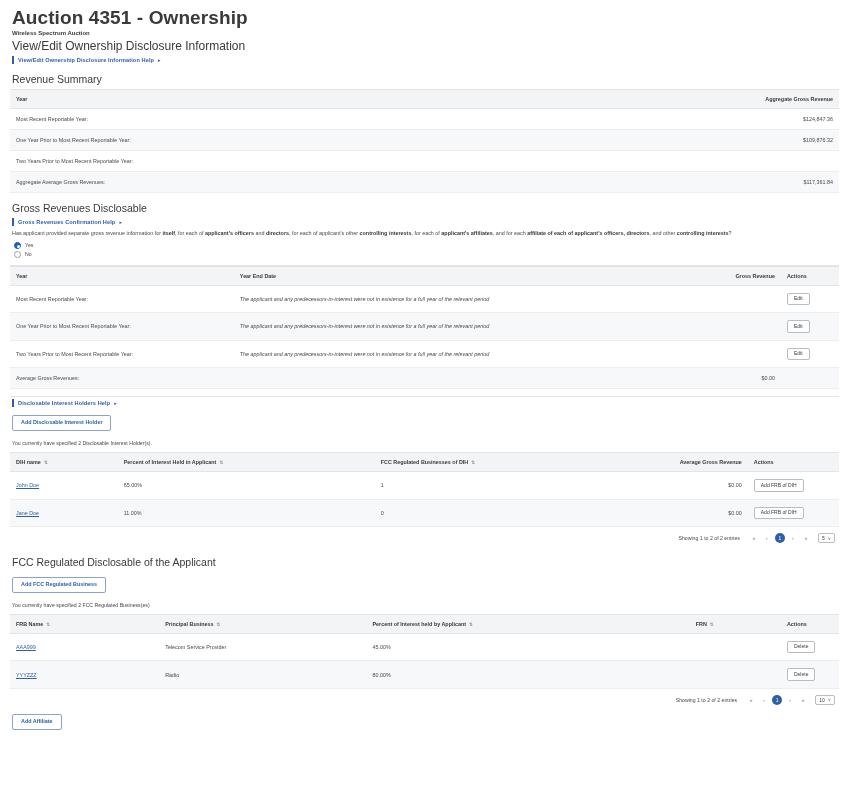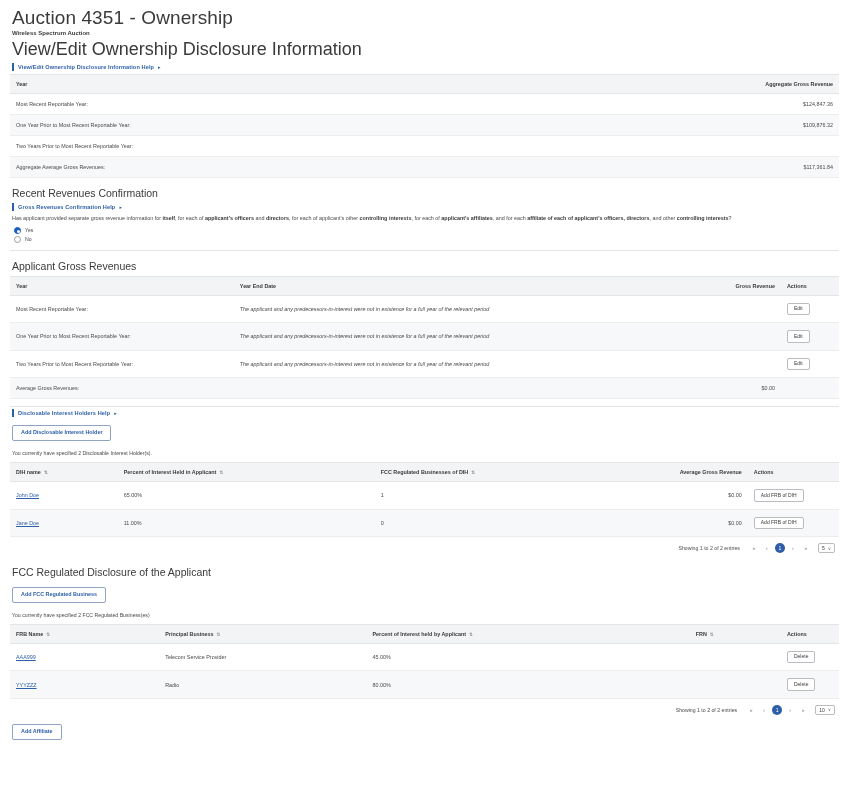--- a/index.html
+++ b/index.html
@@ -8,29 +8,29 @@
     margin: 0; padding: 0;
     background: #ffffff;
     font-family: "Liberation Sans", sans-serif;
     color: #323130;
   }
   body { width: 849px; min-height: 804px; }
   .page { padding: 4px 10px 6px 10px; }
 
   
   .page-title {
-    font-size: 19px; font-weight: 400; color: #3a3a3a;
+    font-size: 19px; font-weight: 700; color: #3a3a3a;
     margin: 3px 0 1px 2px; letter-spacing: .1px;
   }
   .page-subtitle {
     font-size: 6px; font-weight: bold; color: #3a3a3a;
     margin: 0 0 3px 2px;
   }
   .section-title-lg {
-    font-size: 18px; font-weight: 400; color: #3a3a3a;
+    font-size: 12px; font-weight: 400; color: #3a3a3a;
     margin: 2px 0 3px 2px;
   }
   .section-title {
     font-size: 10.5px; font-weight: 400; color: #3a3a3a;
     margin: 9px 0 4px 2px;
   }
 
   
   .help-row {
     display: flex; align-items: center;
@@ -158,20 +158,21 @@
   <div class="page-title">Auction 4351 - Ownership</div>
   <div class="page-subtitle">Wireless Spectrum Auction</div>
   <div class="section-title-lg">View/Edit Ownership Disclosure Information</div>
 
   <div class="help-row">
     <a class="help-link" href="#">View/Edit Ownership Disclosure Information Help</a>
     <span class="help-chevron">▸</span>
   </div>
 
   
+  <div class="section-title">Revenue Summary</div>
   <table>
     <colgroup>
         <col style="width:74%">
         <col style="width:26%">
       </colgroup>
     <thead>
       <tr>
         <th>Year</th>
         <th class="num">Aggregate Gross Revenue</th>
       </tr>
@@ -190,41 +191,40 @@
         <td class="num"></td>
       </tr>
       <tr class="alt">
         <td>Aggregate Average Gross Revenues:</td>
         <td class="num">$117,361.84</td>
       </tr>
     </tbody>
   </table>
 
   
-  <div class="section-title">Recent Revenues Confirmation</div>
+  <div class="section-title">Gross Revenues Disclosable</div>
   <div class="help-row">
     <a class="help-link" href="#">Gross Revenues Confirmation Help</a>
     <span class="help-chevron">▸</span>
   </div>
 
   <div class="question" id="grc-question"><span>Has applicant provided separate gross revenue information for </span><b>itself</b><span>, for each of </span><b>applicant's officers</b><span> and </span><b>directors</b><span>, for each of applicant's other </span><b>controlling interests</b><span>, for each of </span><b>applicant's affiliates</b><span>, and for each </span><b>affiliate of each of applicant's officers, directors</b><span>, and other </span><b>controlling interests</b><span>?</span></div>
 
   <div class="radio-row">
     <span class="radio checked"></span>
     <span class="radio-label">Yes</span>
   </div>
   <div class="radio-row">
     <span class="radio"></span>
     <span class="radio-label">No</span>
   </div>
 
   <hr class="hr">
 
   
-  <div class="section-title">Applicant Gross Revenues</div>
   <table>
     <colgroup>
         <col style="width:27%">
         <col style="width:57%">
         <col style="width:9%">
         <col style="width:7%">
       </colgroup>
     <thead>
       <tr>
         <th>Year</th>
@@ -323,21 +323,21 @@
     <span class="pg active">1</span>
     <span class="pg">›</span>
     <span class="pg">»</span>
     <span class="pg-size">
       <span>5</span>
       <span class="caret">∨</span>
     </span>
   </div>
 
   
-  <div class="section-title">FCC Regulated Disclosure of the Applicant</div>
+  <div class="section-title">FCC Regulated Disclosable of the Applicant</div>
   <button class="btn btn-add">Add FCC Regulated Business</button>
   <div class="counter-note">You currently have specified 2 FCC Regulated Business(es)</div>
 
   <table>
     <colgroup>
         <col style="width:18%">
         <col style="width:25%">
         <col style="width:39%">
         <col style="width:11%">
         <col style="width:7%">

